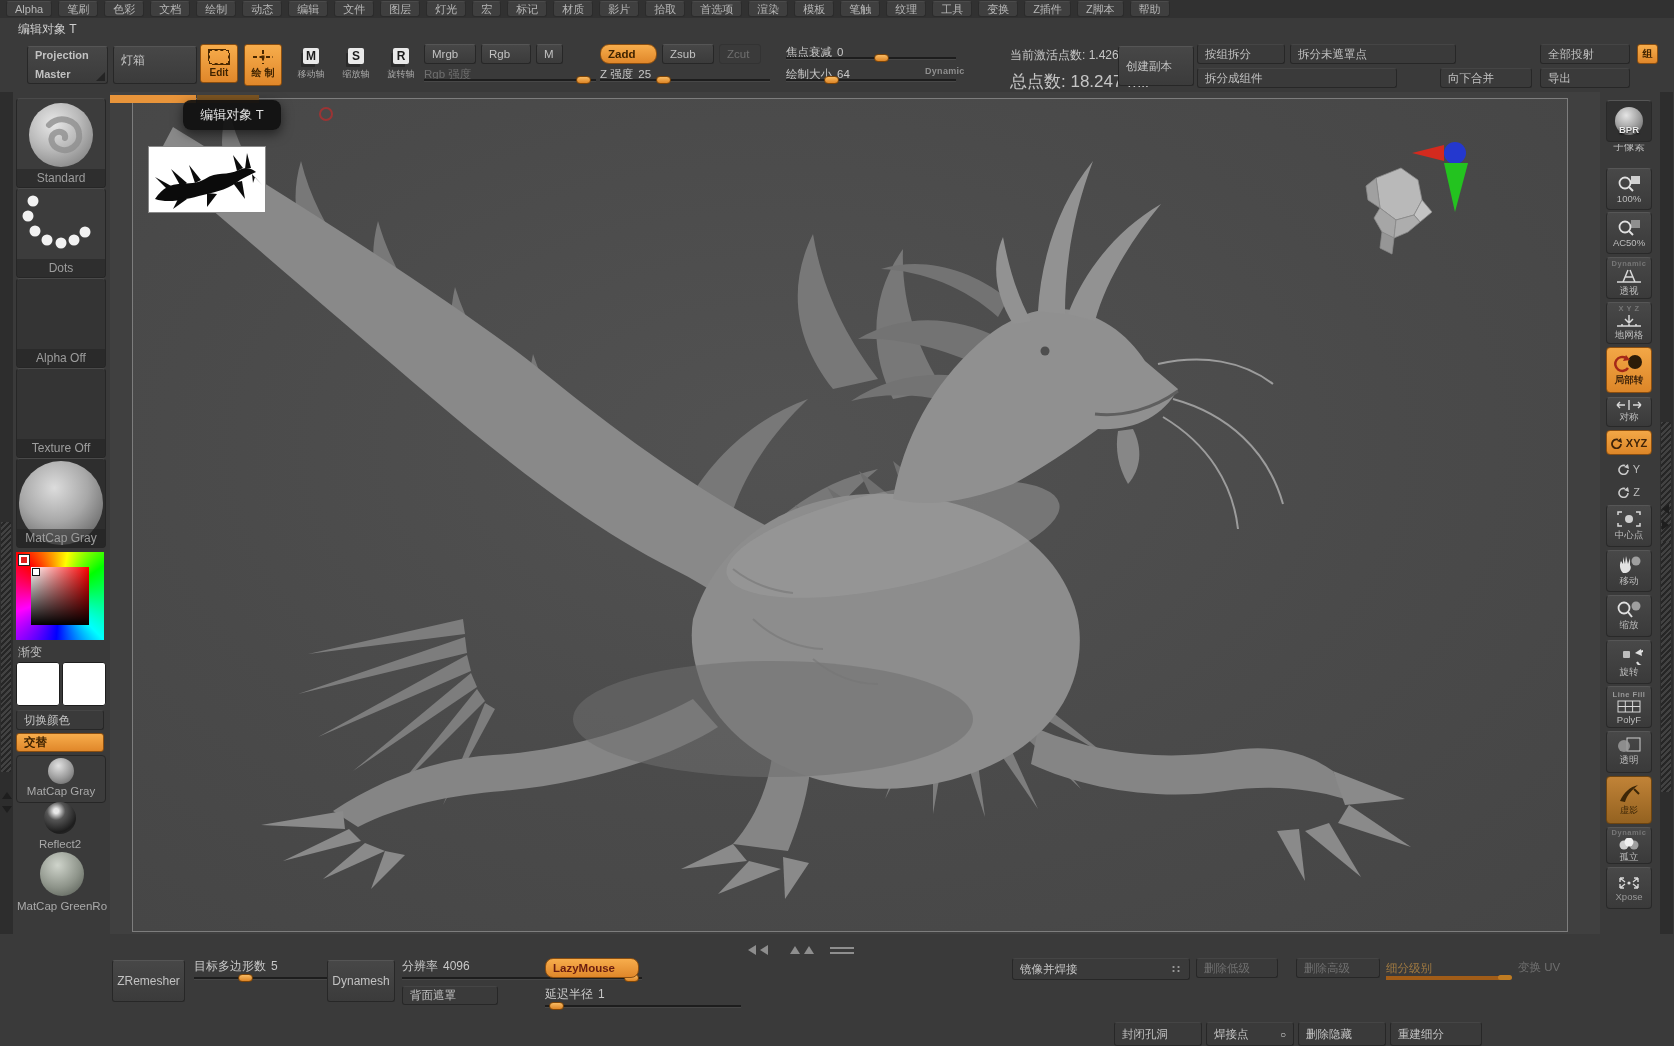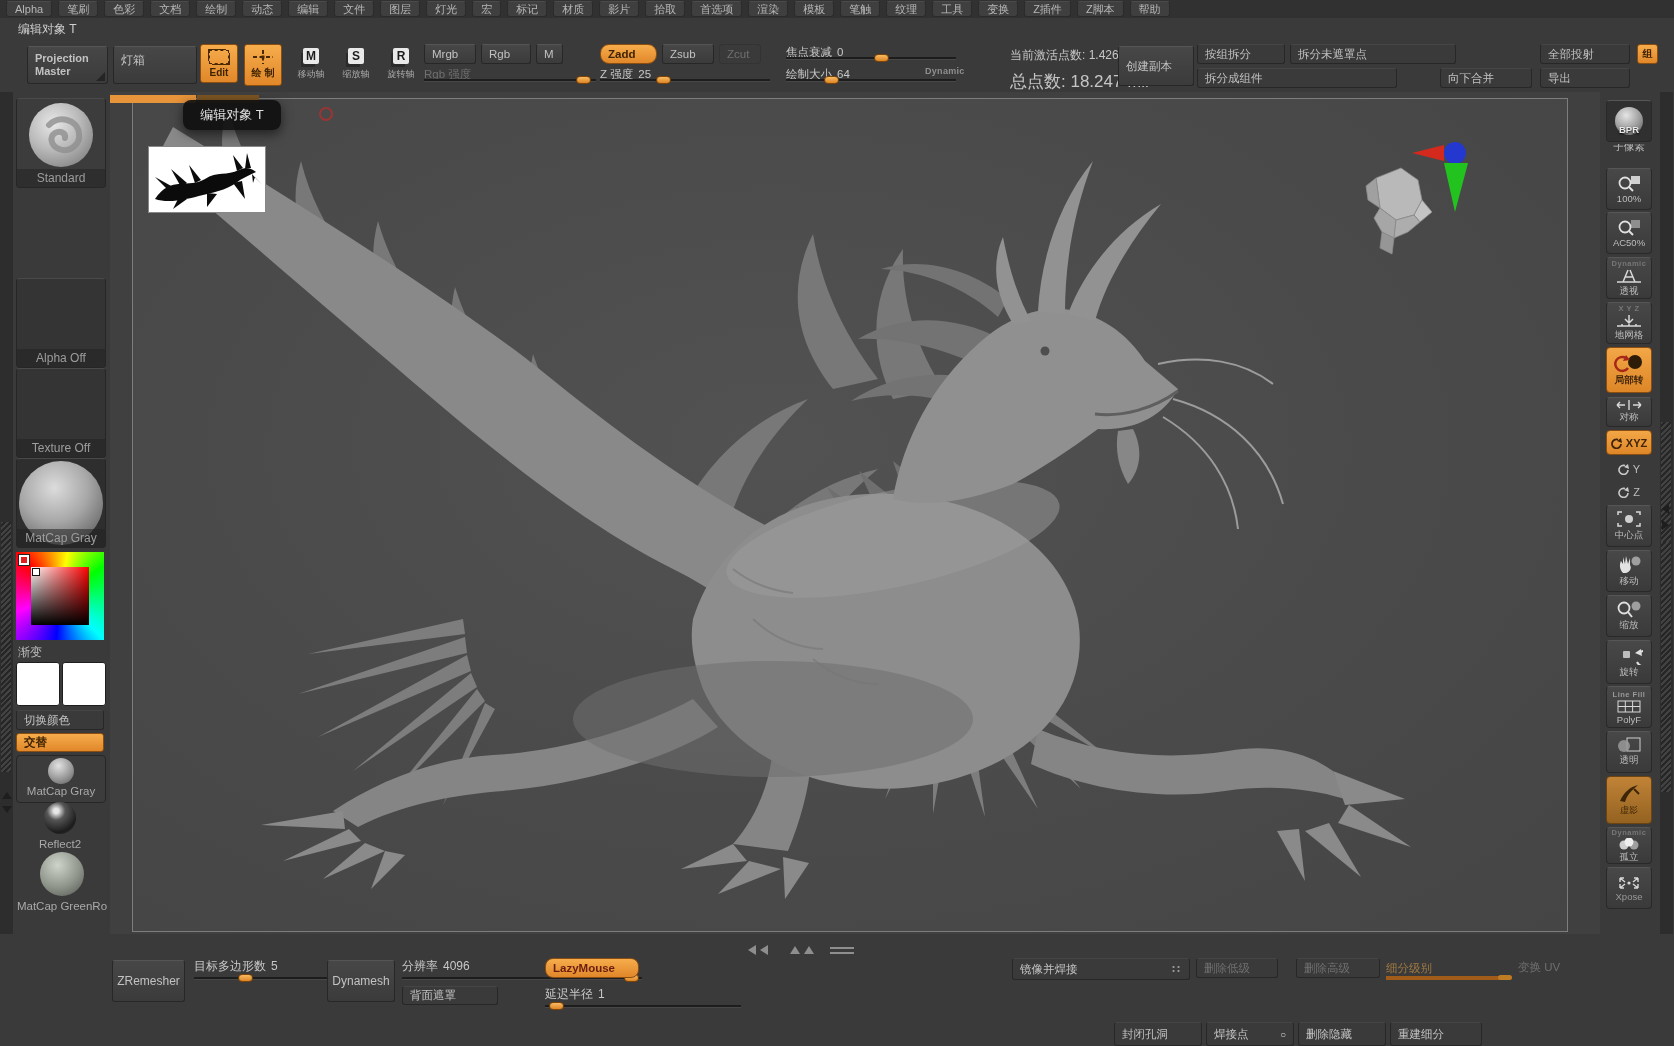--- a/index.html
+++ b/index.html
@@ -68,21 +68,21 @@
       <span class="menu-item">笔触</span>
       <span class="menu-item">纹理</span>
       <span class="menu-item">工具</span>
       <span class="menu-item">变换</span>
       <span class="menu-item">Z插件</span>
       <span class="menu-item">Z脚本</span>
       <span class="menu-item">帮助</span>
     </div>
   <div class="hint">编辑对象 T</div>
 
-  <div class="btn center" style="left:27px;top:46px;width:81px;height:38px;font-weight:bold;font-size:11px;line-height:13px;white-space:normal;">
+  <div class="btn center" style="left:27px;top:46px;width:81px;height:38px;font-weight:bold;font-size:11px;line-height:19px;white-space:normal;">
     <span style="text-align:left;">Projection Master</span>
     <span class="abs" style="right:2px;bottom:2px;width:0;height:0;border-left:9px solid transparent;border-bottom:9px solid #242424;"></span>
   </div>
   <div class="btn" style="left:113px;top:46px;width:84px;height:38px;align-items:flex-start;padding-top:5px;font-size:12px;">
     <span>灯箱</span>
   </div>
 
   <div class="btn orange center" style="left:200px;top:44px;width:38px;height:39px;flex-direction:column;gap:3px;font-size:10px;">
     <span style="width:18px;height:12px;border:1px dashed #4a2800;box-shadow:-2px -2px 0 -1px #4a2800, 2px 2px 0 -1px #4a2800;"></span>
     <span>Edit</span>
@@ -314,20 +314,34 @@
     </g>
   </svg>
 
   <div class="thumbbox" style="top:98px;">
     <span class="sphere" style="position:absolute;left:12px;top:4px;width:64px;height:64px;background:radial-gradient(circle at 38% 32%,#e8e8e8,#b9b9b9 45%,#8a8a8a 80%,#6e6e6e);"></span>
     <svg style="position:absolute;left:12px;top:4px;" width="64" height="64">
         <path d="M20,22 C30,12 48,16 50,30 C52,42 40,50 30,46 C22,43 20,34 26,30 C31,27 37,30 36,35" stroke="#8f8f8f" stroke-width="6" fill="none" stroke-linecap="round" opacity="0.8"></path>
       </svg>
     <span class="cap">Standard</span>
   </div>
+  <div class="thumbbox" style="top:188px;">
+    <svg width="86" height="66">
+      <g fill="#f2f2f2">
+          <circle cx="16" cy="12" r="5.5"></circle>
+          <circle cx="11" cy="27" r="5.5"></circle>
+          <circle cx="18" cy="42" r="5.5"></circle>
+          <circle cx="30" cy="51" r="5.5"></circle>
+          <circle cx="44" cy="54" r="5.5"></circle>
+          <circle cx="57" cy="51" r="5.5"></circle>
+          <circle cx="68" cy="43" r="5.5"></circle>
+        </g>
+    </svg>
+    <span class="cap">Dots</span>
+  </div>
   <div class="thumbbox" style="top:278px;background:#343434;">
     <span class="cap">Alpha Off</span>
   </div>
   <div class="thumbbox" style="top:368px;background:#343434;">
     <span class="cap">Texture Off</span>
   </div>
   <div class="thumbbox" style="top:458px;background:#2e2e2e;">
     <span class="sphere" style="position:absolute;left:2px;top:2px;width:84px;height:84px;background:radial-gradient(circle at 42% 32%,#dcdcdc,#a8a8a8 45%,#707070 78%,#4f4f4f);"></span>
     <span class="cap">MatCap Gray</span>
   </div>

